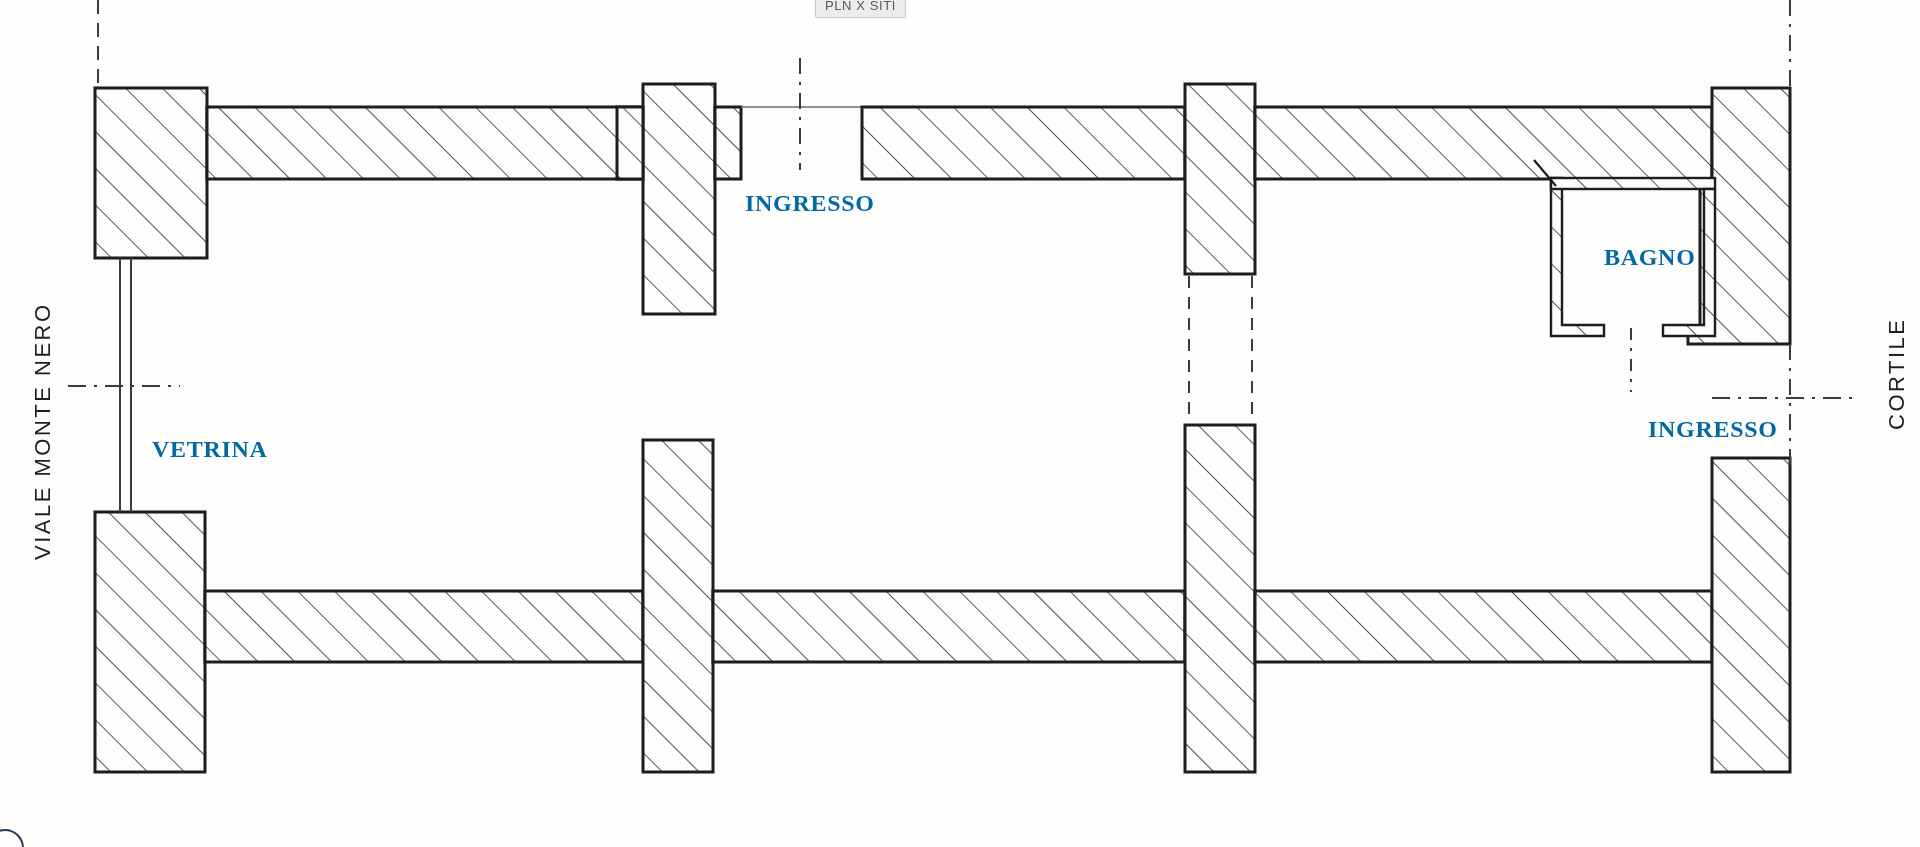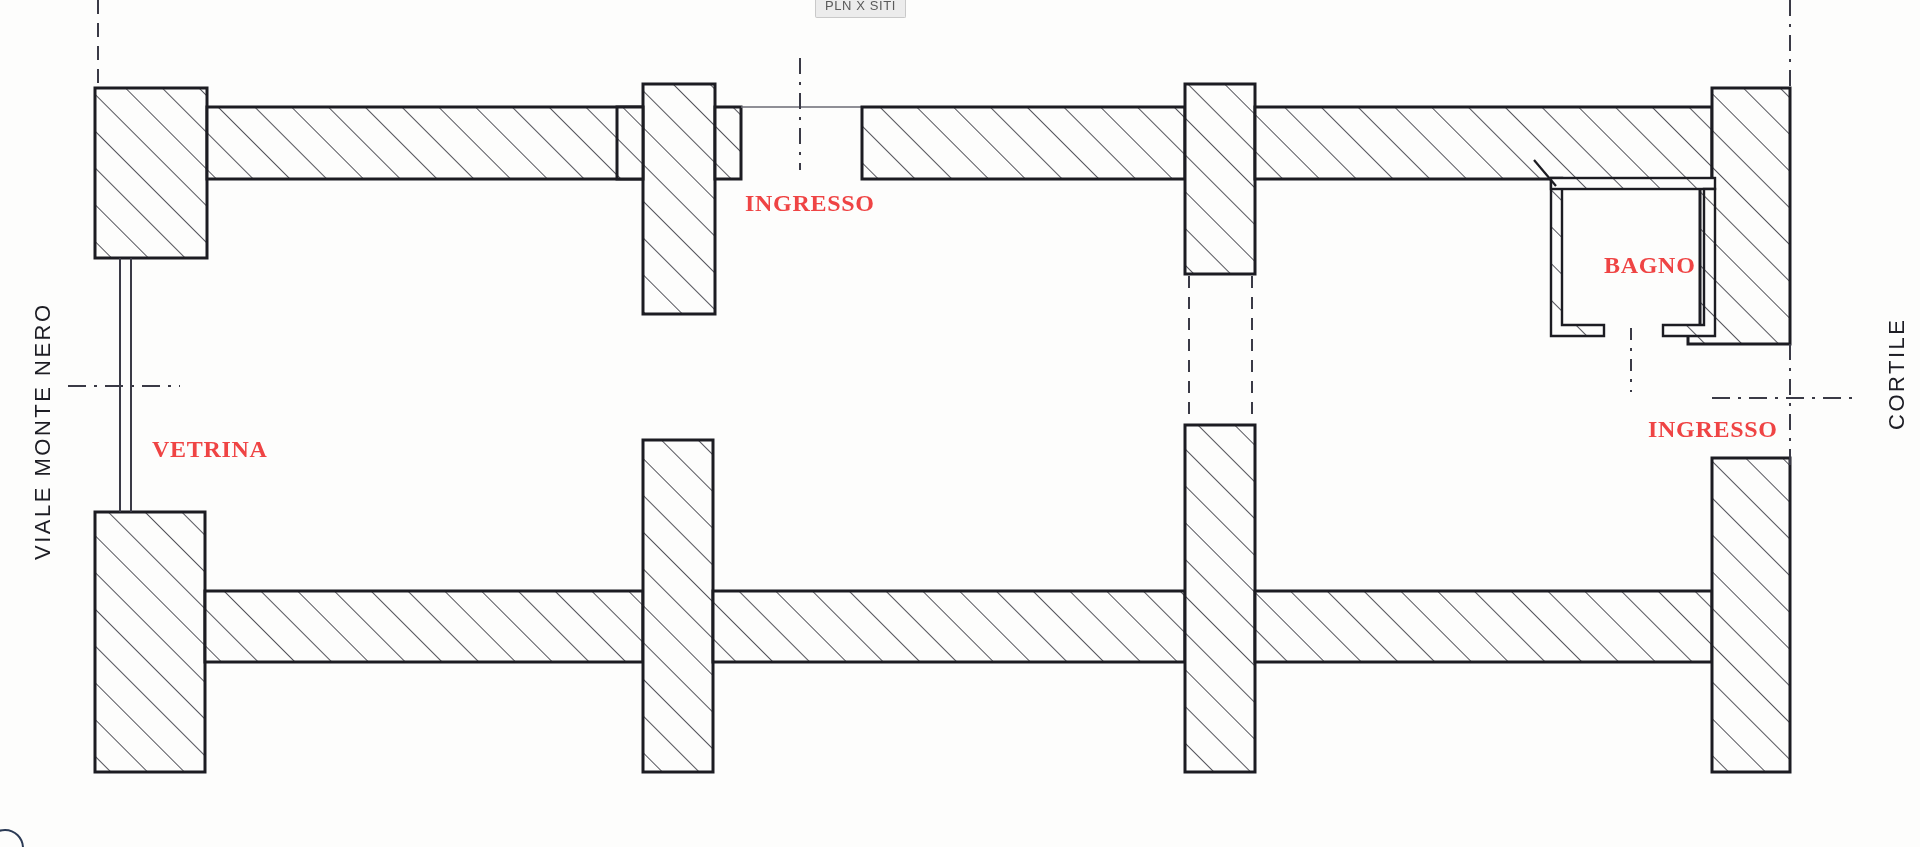--- a/index.html
+++ b/index.html
@@ -56,21 +56,21 @@
     transform: rotate(-90deg);
   }
 
   
   .room-label {
     position: absolute;
     font-family: "Liberation Serif", serif;
     font-weight: bold;
     font-size: 24px;
     letter-spacing: 0.7px;
-    color: #ef4444;
+    color: #0369a1;
     white-space: nowrap;
   }
 
   
   #plan-svg {
     position: absolute;
     left: 0;
     top: 0;
     width: 1920px;
     height: 847px;
@@ -180,20 +180,20 @@
       <line x1="1252" y1="276" x2="1252" y2="423" stroke-width="2" stroke-dasharray="12 9"></line>
     </g>
   </svg>
 
   <div class="edge-label" id="label-street">VIALE MONTE NERO</div>
 
   <div class="edge-label" id="label-courtyard">CORTILE</div>
 
   <div id="room-labels">
       <div class="room-label" style="left: 745px; top: 190px;">INGRESSO</div>
-      <div class="room-label" style="left: 1604px; top: 252px;">BAGNO</div>
+      <div class="room-label" style="left: 1604px; top: 244px;">BAGNO</div>
       <div class="room-label" style="left: 152px; top: 436px;">VETRINA</div>
       <div class="room-label" style="left: 1648px; top: 416px;">INGRESSO</div>
     </div>
 
   <div id="page-corner"></div>
 
 </div>
 
 </body></html>

